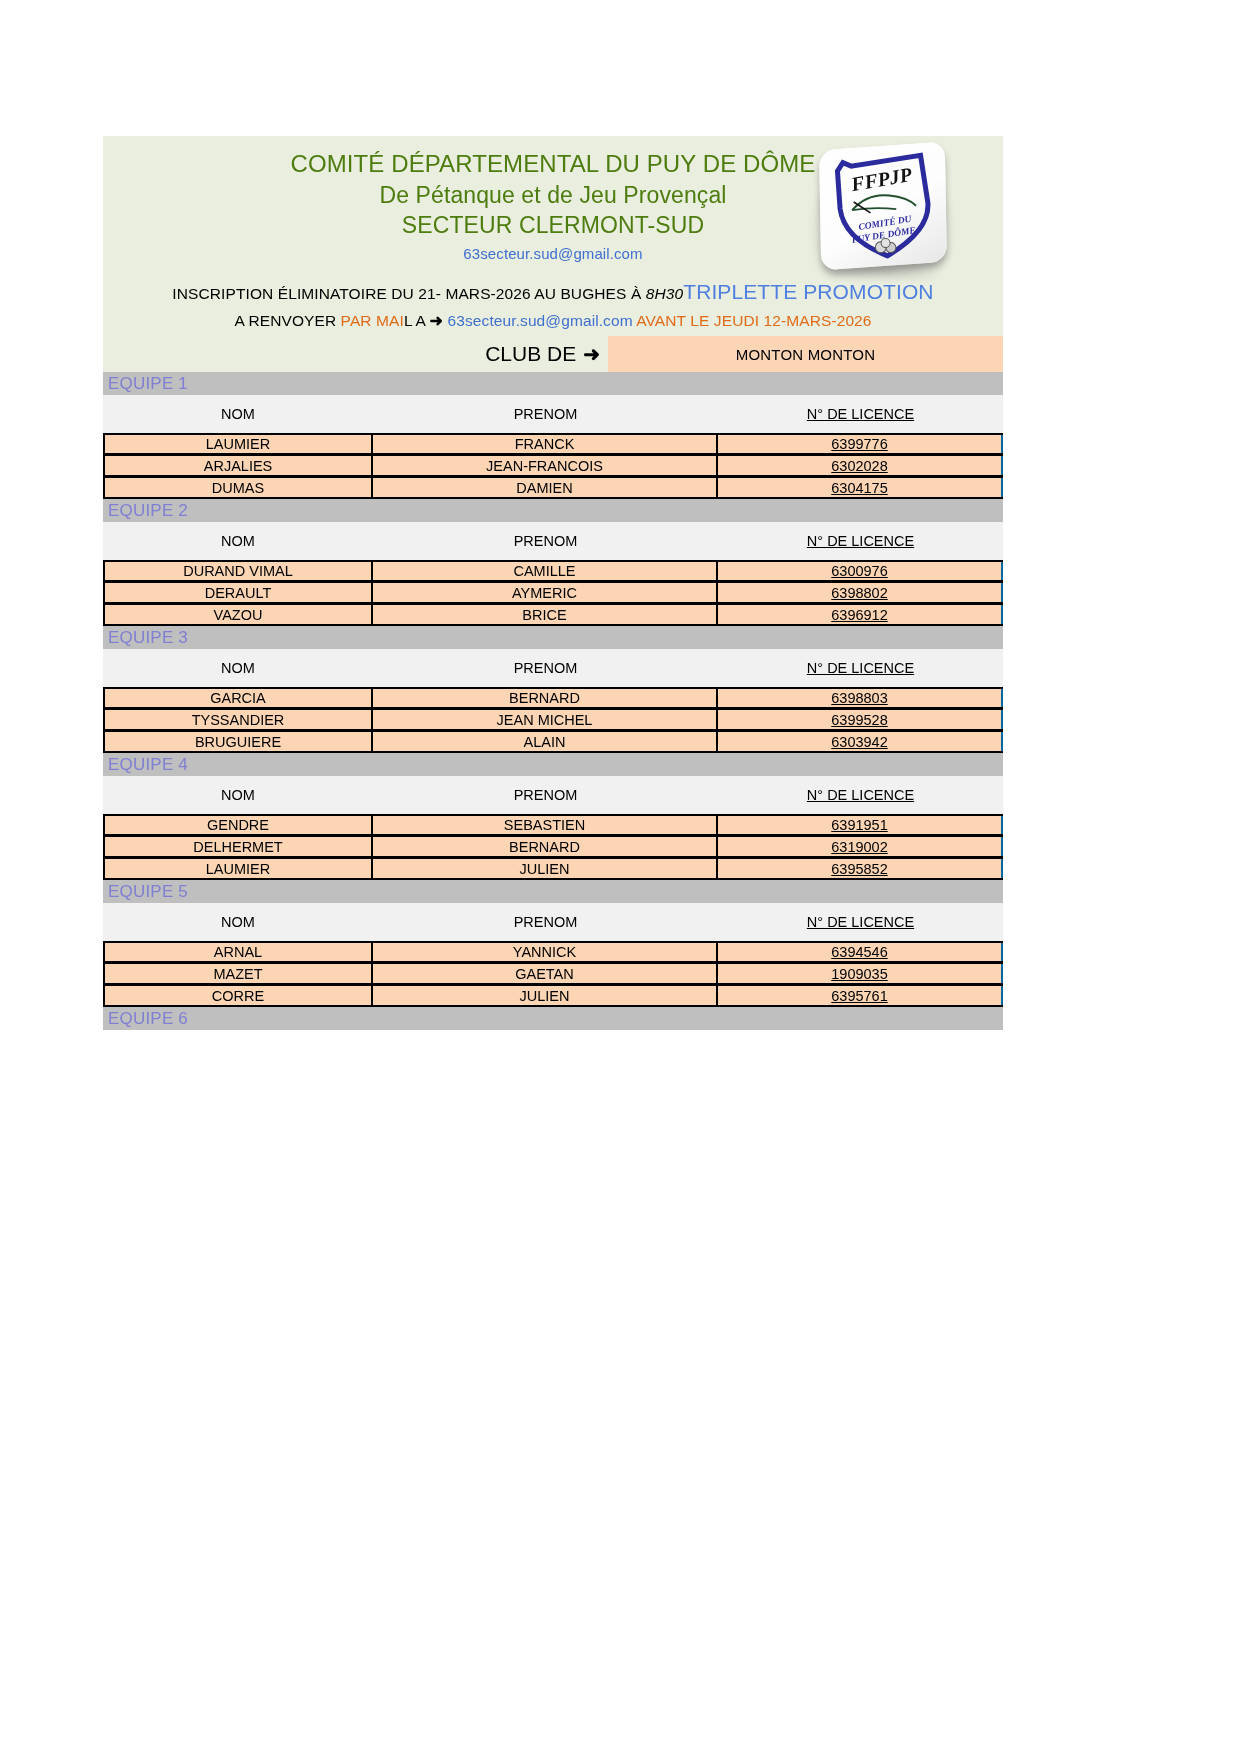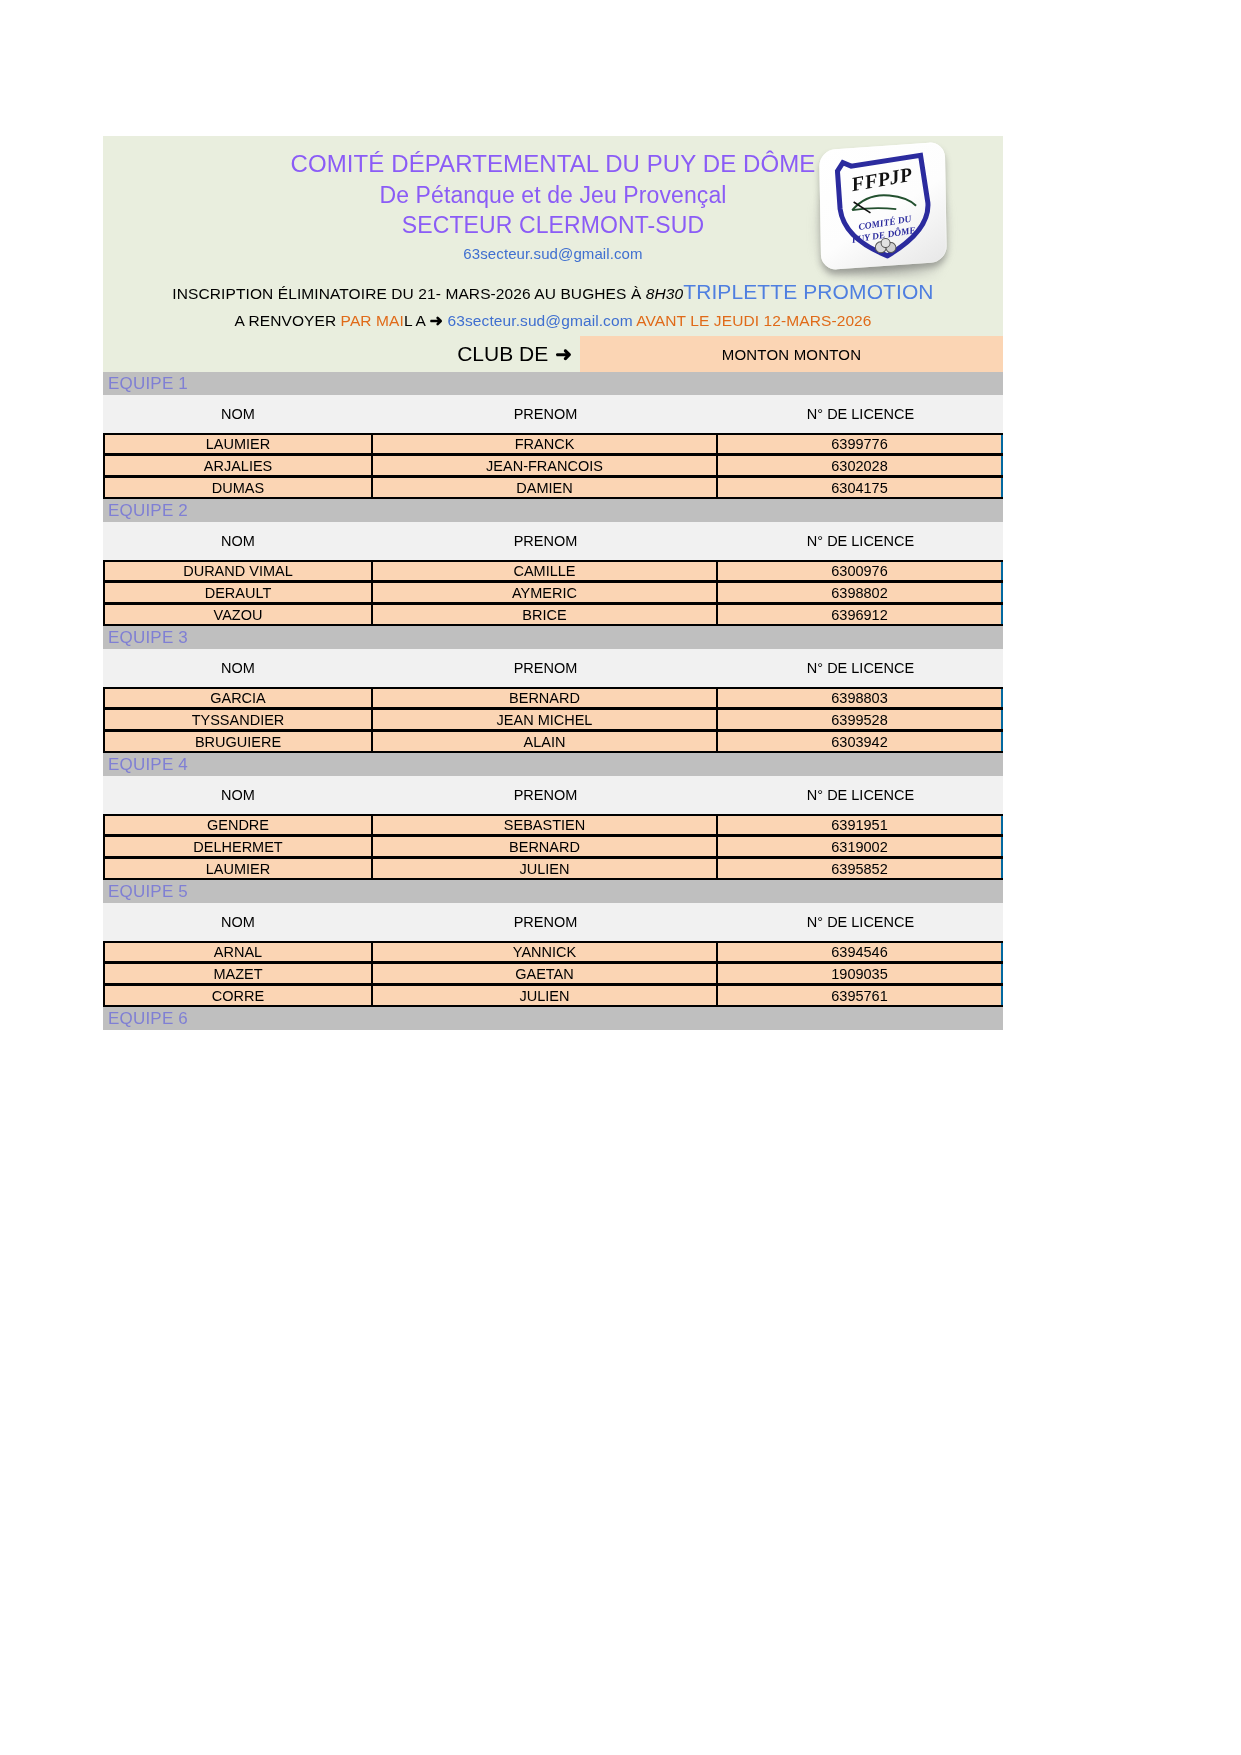--- a/index.html
+++ b/index.html
@@ -27,21 +27,21 @@
   }
 
   
   .header {
     background: #e9eede;
     padding: 12px 0 4px 0;
     position: relative;
   }
   .h-line {
     text-align: center;
-    color: #8b5cf6;
+    color: #4d7c0f;
     line-height: 1.32;
     letter-spacing: .1px;
   }
   .h1 { font-size: 24px; }
   .h2 { font-size: 23px; }
   .h3 { font-size: 23px; }
   .h-mail {
     text-align: center;
     color: #3f6fd0;
     font-size: 15px;
@@ -100,20 +100,21 @@
   .norange { color: #e06a18; }
   .nital { font-style: italic; }
   .arrow { font-size: 16px; font-weight: bold; }
 
   
   .club-row {
     display: flex;
     height: 36px;
     align-items: stretch;
     background: #e9eede;
+    padding-left: 28px;
   }
   .club-label {
     flex: 0 0 477px;
     background: #e9eede;
     display: flex;
     align-items: center;
     justify-content: flex-end;
     padding-right: 8px;
     font-size: 21px;
     color: #000;
@@ -149,21 +150,21 @@
   }
   .col-head > div {
     display: flex;
     align-items: center;
     justify-content: center;
     font-size: 14.5px;
     color: #000;
   }
   .c1 { flex: 0 0 270px; }
   .c2 { flex: 0 0 345px; }
-  .c3 { flex: 1 1 auto; }
+  .c3 { flex: 1 1 auto; text-decoration: underline; }
 
   .data-row {
     display: flex;
     height: 22px;
     background: #fbd5b4;
     border-top: 2px solid #000;
     border-bottom: 2px solid #000;
     margin-top: -0px;
   }
   .data-row + .data-row { border-top: 1px solid #000; }

